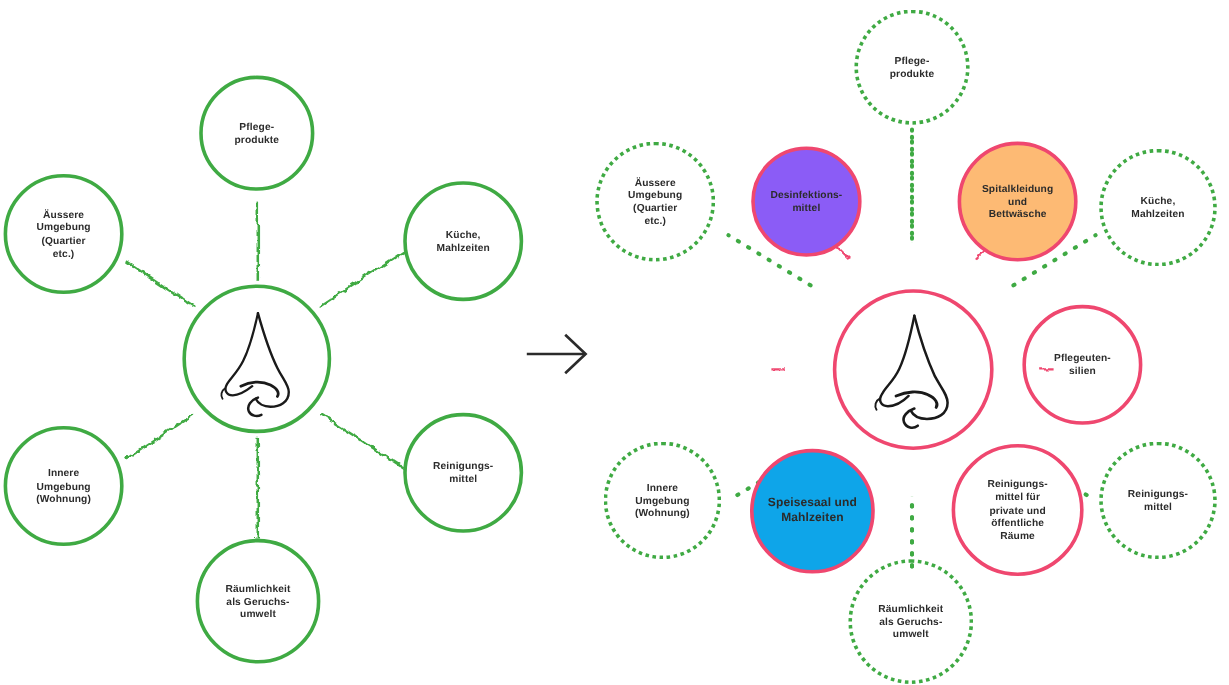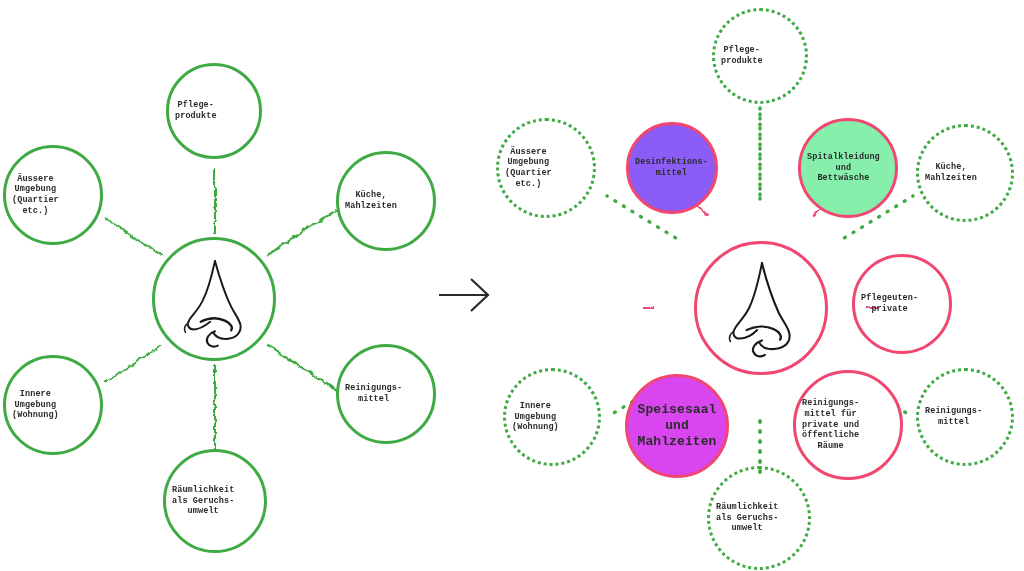--- a/index.html
+++ b/index.html
@@ -23,25 +23,24 @@
     top: 0;
     width: 1024px;
     height: 571px;
   }
   .node {
     position: absolute;
     border-radius: 50%;
     box-sizing: border-box;
     display: flex;
     align-items: center;
-    justify-content: flex-start;
+    justify-content: center;
     text-align: center;
     color: #2b2b2b;
     line-height: 1.25;
-    font-family: Liberation Mono, monospace;
   }
   .node-label {
     display: block;
     padding: 0 6px;
     white-space: pre-line;
     font-weight: bold;
     letter-spacing: 0.1px;
   }
   .node.solid-green {
     border: 3px solid #3faa43;
@@ -216,40 +215,40 @@
 etc.)</span>
   </div>
 
   <div class="center-halo" style="left:654px; top:202px; width:212px; height:212px;"></div>
 
   <div class="node solid-pink" style="left:626px; top:122px; width:92px; height:92px; font-size:8.5px; background:#8b5cf6;">
     <span class="node-label">Desinfektions-
 mittel</span>
   </div>
 
-  <div class="node solid-pink" style="left:798px; top:118px; width:100px; height:100px; font-size:8.5px; background:#86efac;">
+  <div class="node solid-pink" style="left:798px; top:118px; width:100px; height:100px; font-size:8.5px; background:#fdba74;">
     <span class="node-label">Spitalkleidung
 und
 Bettwäsche</span>
   </div>
 
   <div class="node solid-pink" style="left:852px; top:254px; width:100px; height:100px; font-size:8.5px;">
     <span class="node-label">Pflegeuten-
-private</span>
+silien</span>
   </div>
 
   <div class="node solid-pink" style="left:793px; top:370px; width:110px; height:110px; font-size:8.5px; background:#fff;">
     <span class="node-label">Reinigungs-
 mittel für
 private und
 öffentliche
 Räume</span>
   </div>
 
-  <div class="node solid-pink" style="left:625px; top:374px; width:104px; height:104px; font-size:13px; background:#d946ef;">
+  <div class="node solid-pink" style="left:625px; top:374px; width:104px; height:104px; font-size:10px; background:#0ea5e9;">
     <span class="node-label">Speisesaal und
 Mahlzeiten</span>
   </div>
 
 
   <div class="center-node center-pink-inner" style="left:694px; top:241px; width:134px; height:134px;">
     <svg class="nose-art" viewBox="0 0 134 134">
       <path d="M68 20 C65 35 61 53 55 66 C50 77 43 82 40 88 C36 94 39 99 45 99 C51 99 58 95 63 90" stroke="#1a1a1a" stroke-width="2.1" fill="none" stroke-linecap="round"></path>
       <path d="M68 20 C73 40 80 60 86 73 C92 84 97 89 97 96 C97 106 88 110 79 110 C72 110 67 107 65 103" stroke="#1a1a1a" stroke-width="2.2" fill="none" stroke-linecap="round"></path>
       <path d="M52 90 C61 86 72 85 80 89 C87 92 89 97 87 100" stroke="#1a1a1a" stroke-width="2.5" fill="none" stroke-linecap="round"></path>

